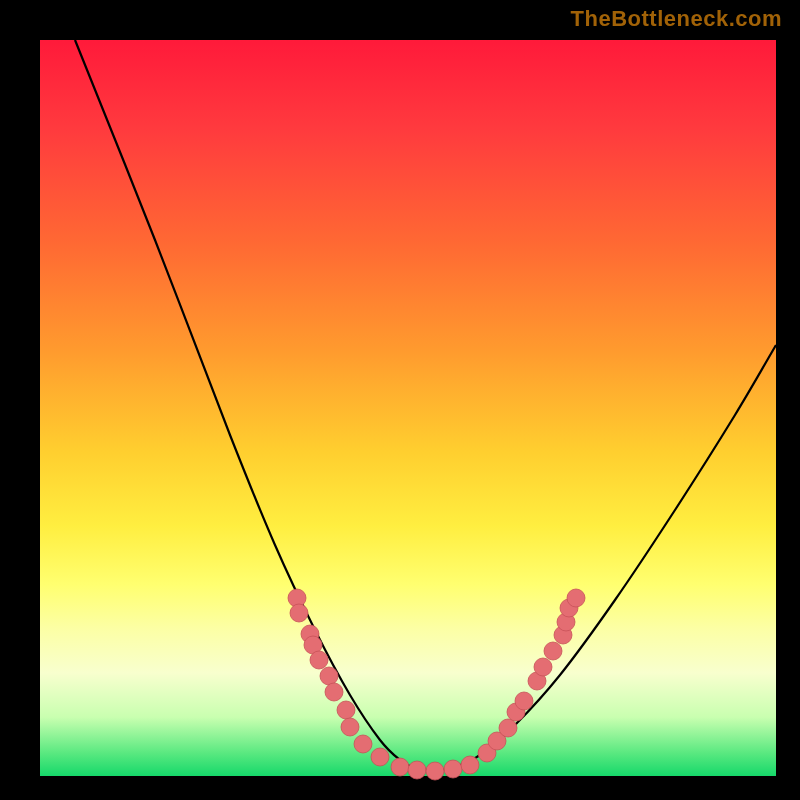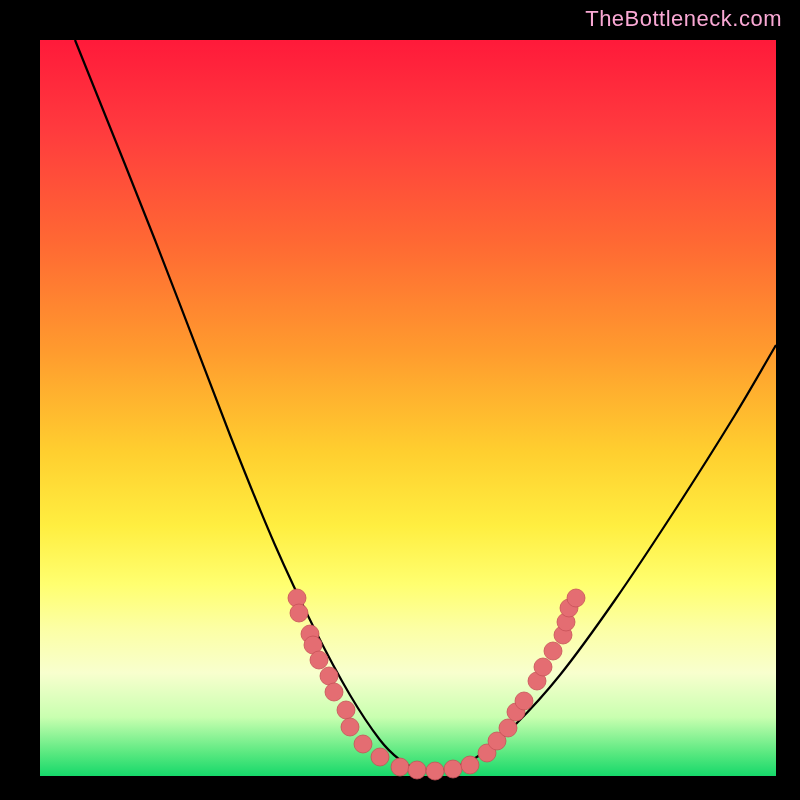--- a/index.html
+++ b/index.html
@@ -39,24 +39,24 @@
       #f8ffce 86%,
       #c9ffb0 92%,
       #57e87f 97%,
       #16d86a 100%
     );
   }
   .watermark {
     position: absolute;
     top: 6px;
     right: 18px;
-    color: #f9a8d4;
+    color: #a16207;
     font-size: 22px;
     letter-spacing: 0.5px;
-    font-weight: 400;
+    font-weight: 700;
   }
   svg.curve {
     position: absolute;
     left: 0;
     top: 0;
     width: 736px;
     height: 736px;
     overflow: visible;
   }
   .curve path {

